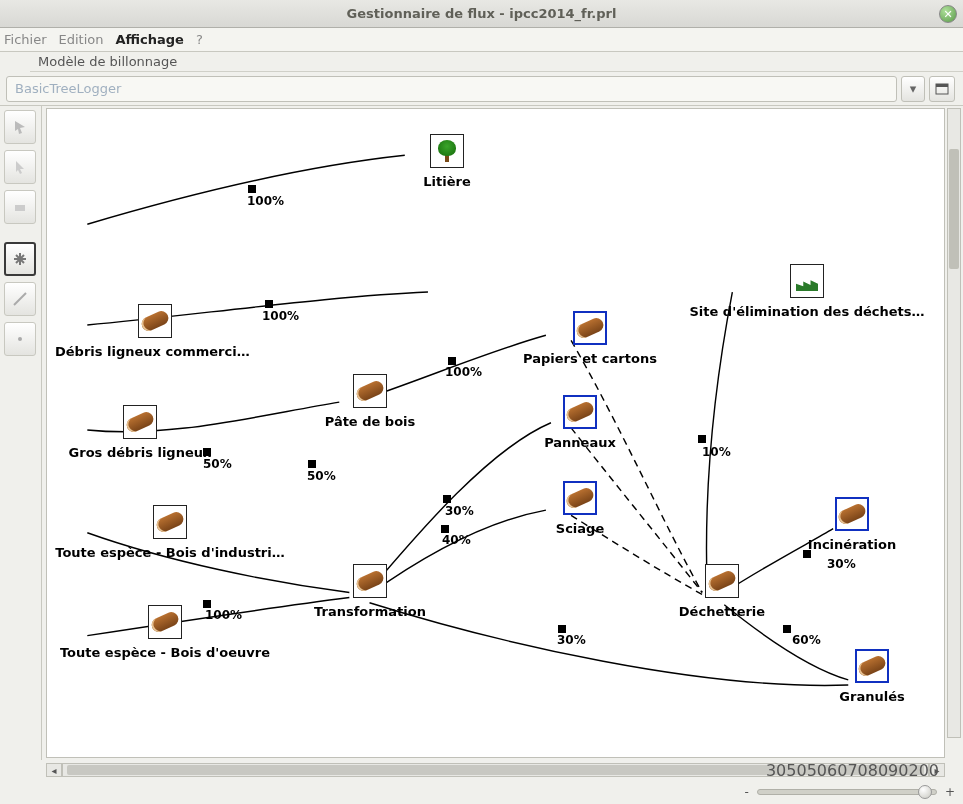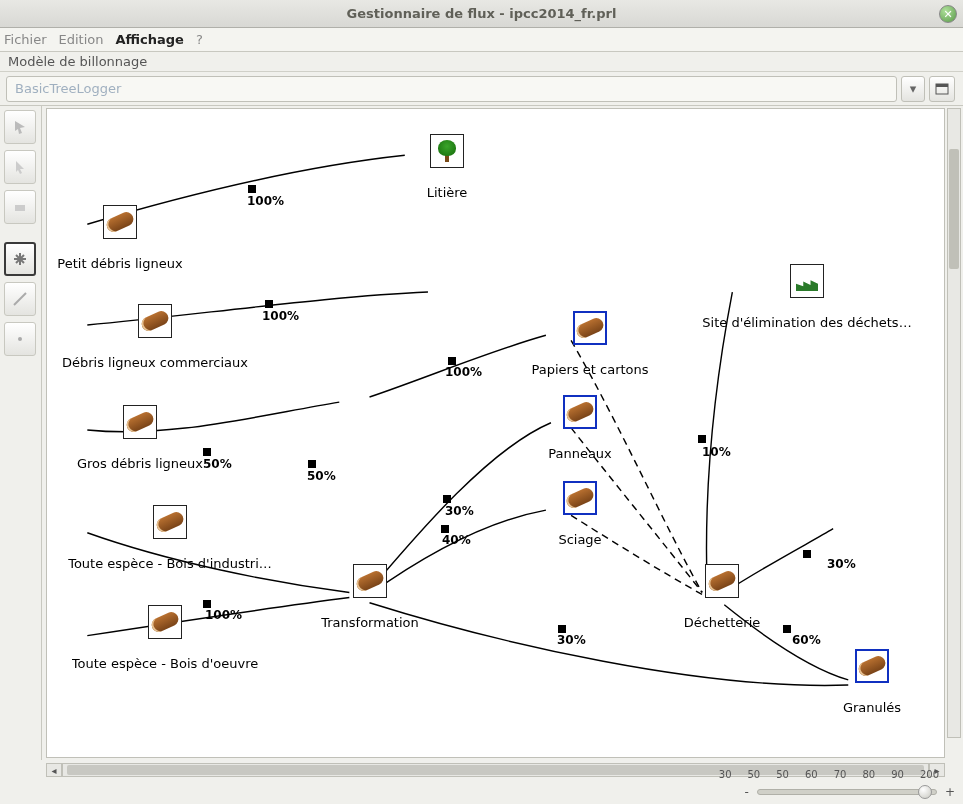--- a/index.html
+++ b/index.html
@@ -43,20 +43,21 @@
     padding: 0 4px;
     gap: 12px;
     color: #888;
   }
   .menubar .active { color: #222; font-weight: bold; }
   .panel-label {
     height: 20px;
     padding: 2px 8px;
     color: #555;
     border-bottom: 1px solid #d0d0c8;
+    margin-left: 30px;
   }
   .combo-row {
     height: 34px;
     display: flex;
     align-items: center;
     padding: 4px 8px 4px 6px;
     gap: 4px;
     border-bottom: 1px solid #c8c8c0;
   }
   .combo {
@@ -205,22 +206,22 @@
     text-align: center;
   }
   .node .box {
     width: 34px; height: 34px;
     border: 1px solid #222;
     background: #fff;
     display: flex; align-items: center; justify-content: center;
   }
   .node.blue .box { border: 2px solid #1030c0; }
   .node .lbl {
-    margin-top: 17px;
-    font-weight: normal;
+    margin-top: 6px;
+    font-weight: bold;
     font-size: 13px;
     color: #000;
     white-space: nowrap;
     overflow: hidden;
     text-overflow: ellipsis;
     max-width: 180px;
   }
   .edge-lbl {
     position: absolute;
     font-size: 12px;
@@ -248,21 +249,21 @@
   }
   svg.edges path.dashed {
     stroke-dasharray: 7 5;
   }
   .icon-log { width: 28px; height: 14px; background: linear-gradient(#b87030,#7a4418); border-radius: 7px; transform: rotate(-25deg); box-shadow: inset 2px 0 0 #e6c090; }
   .icon-tree { width: 18px; height: 22px; position: relative; }
   .icon-tree::before { content: ""; position: absolute; left: 7px; bottom: 0; width: 4px; height: 7px; background: #7a4a18; }
   .icon-tree::after { content: ""; position: absolute; left: 0; top: 0; width: 18px; height: 16px; background: radial-gradient(circle at 50% 40%, #3aa52a, #156a0a); border-radius: 50% 50% 45% 45%; }
   .icon-factory { width: 22px; height: 20px; position: relative; }
   .icon-factory::before { content: ""; position: absolute; left: 0; bottom: 0; width: 22px; height: 12px; background: #2a7a2a; clip-path: polygon(0 100%, 0 40%, 33% 60%, 33% 20%, 66% 50%, 66% 10%, 100% 40%, 100% 100%); }
-  .tick-seps { display: flex; gap: 16px; font-size: 10px; color: #555; }
+  .tick-seps { display: flex; gap: 0; font-size: 16px; color: #555; }
 </style>
 </head>
 <body>
 
 <div class="titlebar">
   <span>Gestionnaire de flux - ipcc2014_fr.prl</span>
   <div class="close">✕</div>
 </div>
 
 <div class="menubar">
@@ -383,26 +384,20 @@
       <div class="edge-lbl" style="left:510px; top:524px">30%</div>
       <div class="edge-lbl" style="left:780px; top:448px">30%</div>
       <div class="edge-lbl" style="left:745px; top:524px">60%</div>
 
       <div class="node" style="left:335px; top:25px">
           <div class="box">
             <div class="icon-tree"></div>
           </div>
           <div class="lbl">Litière</div>
         </div>
-      <div class="node" style="left:8px; top:96px">
-          <div class="box">
-            <div class="icon-log"></div>
-          </div>
-          <div class="lbl">Petit débris ligneux</div>
-        </div>
       <div class="node" style="left:8px; top:195px; width:200px">
           <div class="box">
             <div class="icon-log"></div>
           </div>
           <div class="lbl" style="max-width:200px">Débris ligneux commerciaux</div>
         </div>
       <div class="node" style="left:630px; top:155px; width:260px">
           <div class="box">
             <div class="icon-factory"></div>
           </div>
@@ -413,37 +408,49 @@
             <div class="icon-log"></div>
           </div>
           <div class="lbl">Papiers et cartons</div>
         </div>
       <div class="node" style="left:8px; top:296px; width:170px">
           <div class="box">
             <div class="icon-log"></div>
           </div>
           <div class="lbl">Gros débris ligneux</div>
         </div>
+      <div class="node" style="left:258px; top:265px">
+          <div class="box">
+            <div class="icon-log"></div>
+          </div>
+          <div class="lbl">Pâte de bois</div>
+        </div>
       <div class="node blue" style="left:468px; top:286px">
           <div class="box">
             <div class="icon-log"></div>
           </div>
           <div class="lbl">Panneaux</div>
         </div>
       <div class="node" style="left:8px; top:396px; width:230px">
           <div class="box">
             <div class="icon-log"></div>
           </div>
           <div class="lbl" style="max-width:230px">Toute espèce - Bois d'industri…</div>
         </div>
       <div class="node blue" style="left:468px; top:372px">
           <div class="box">
             <div class="icon-log"></div>
           </div>
           <div class="lbl">Sciage</div>
+        </div>
+      <div class="node blue" style="left:740px; top:388px">
+          <div class="box">
+            <div class="icon-log"></div>
+          </div>
+          <div class="lbl">Incinération</div>
         </div>
       <div class="node" style="left:258px; top:455px">
           <div class="box">
             <div class="icon-log"></div>
           </div>
           <div class="lbl">Transformation</div>
         </div>
       <div class="node" style="left:610px; top:455px">
           <div class="box">
             <div class="icon-log"></div>

